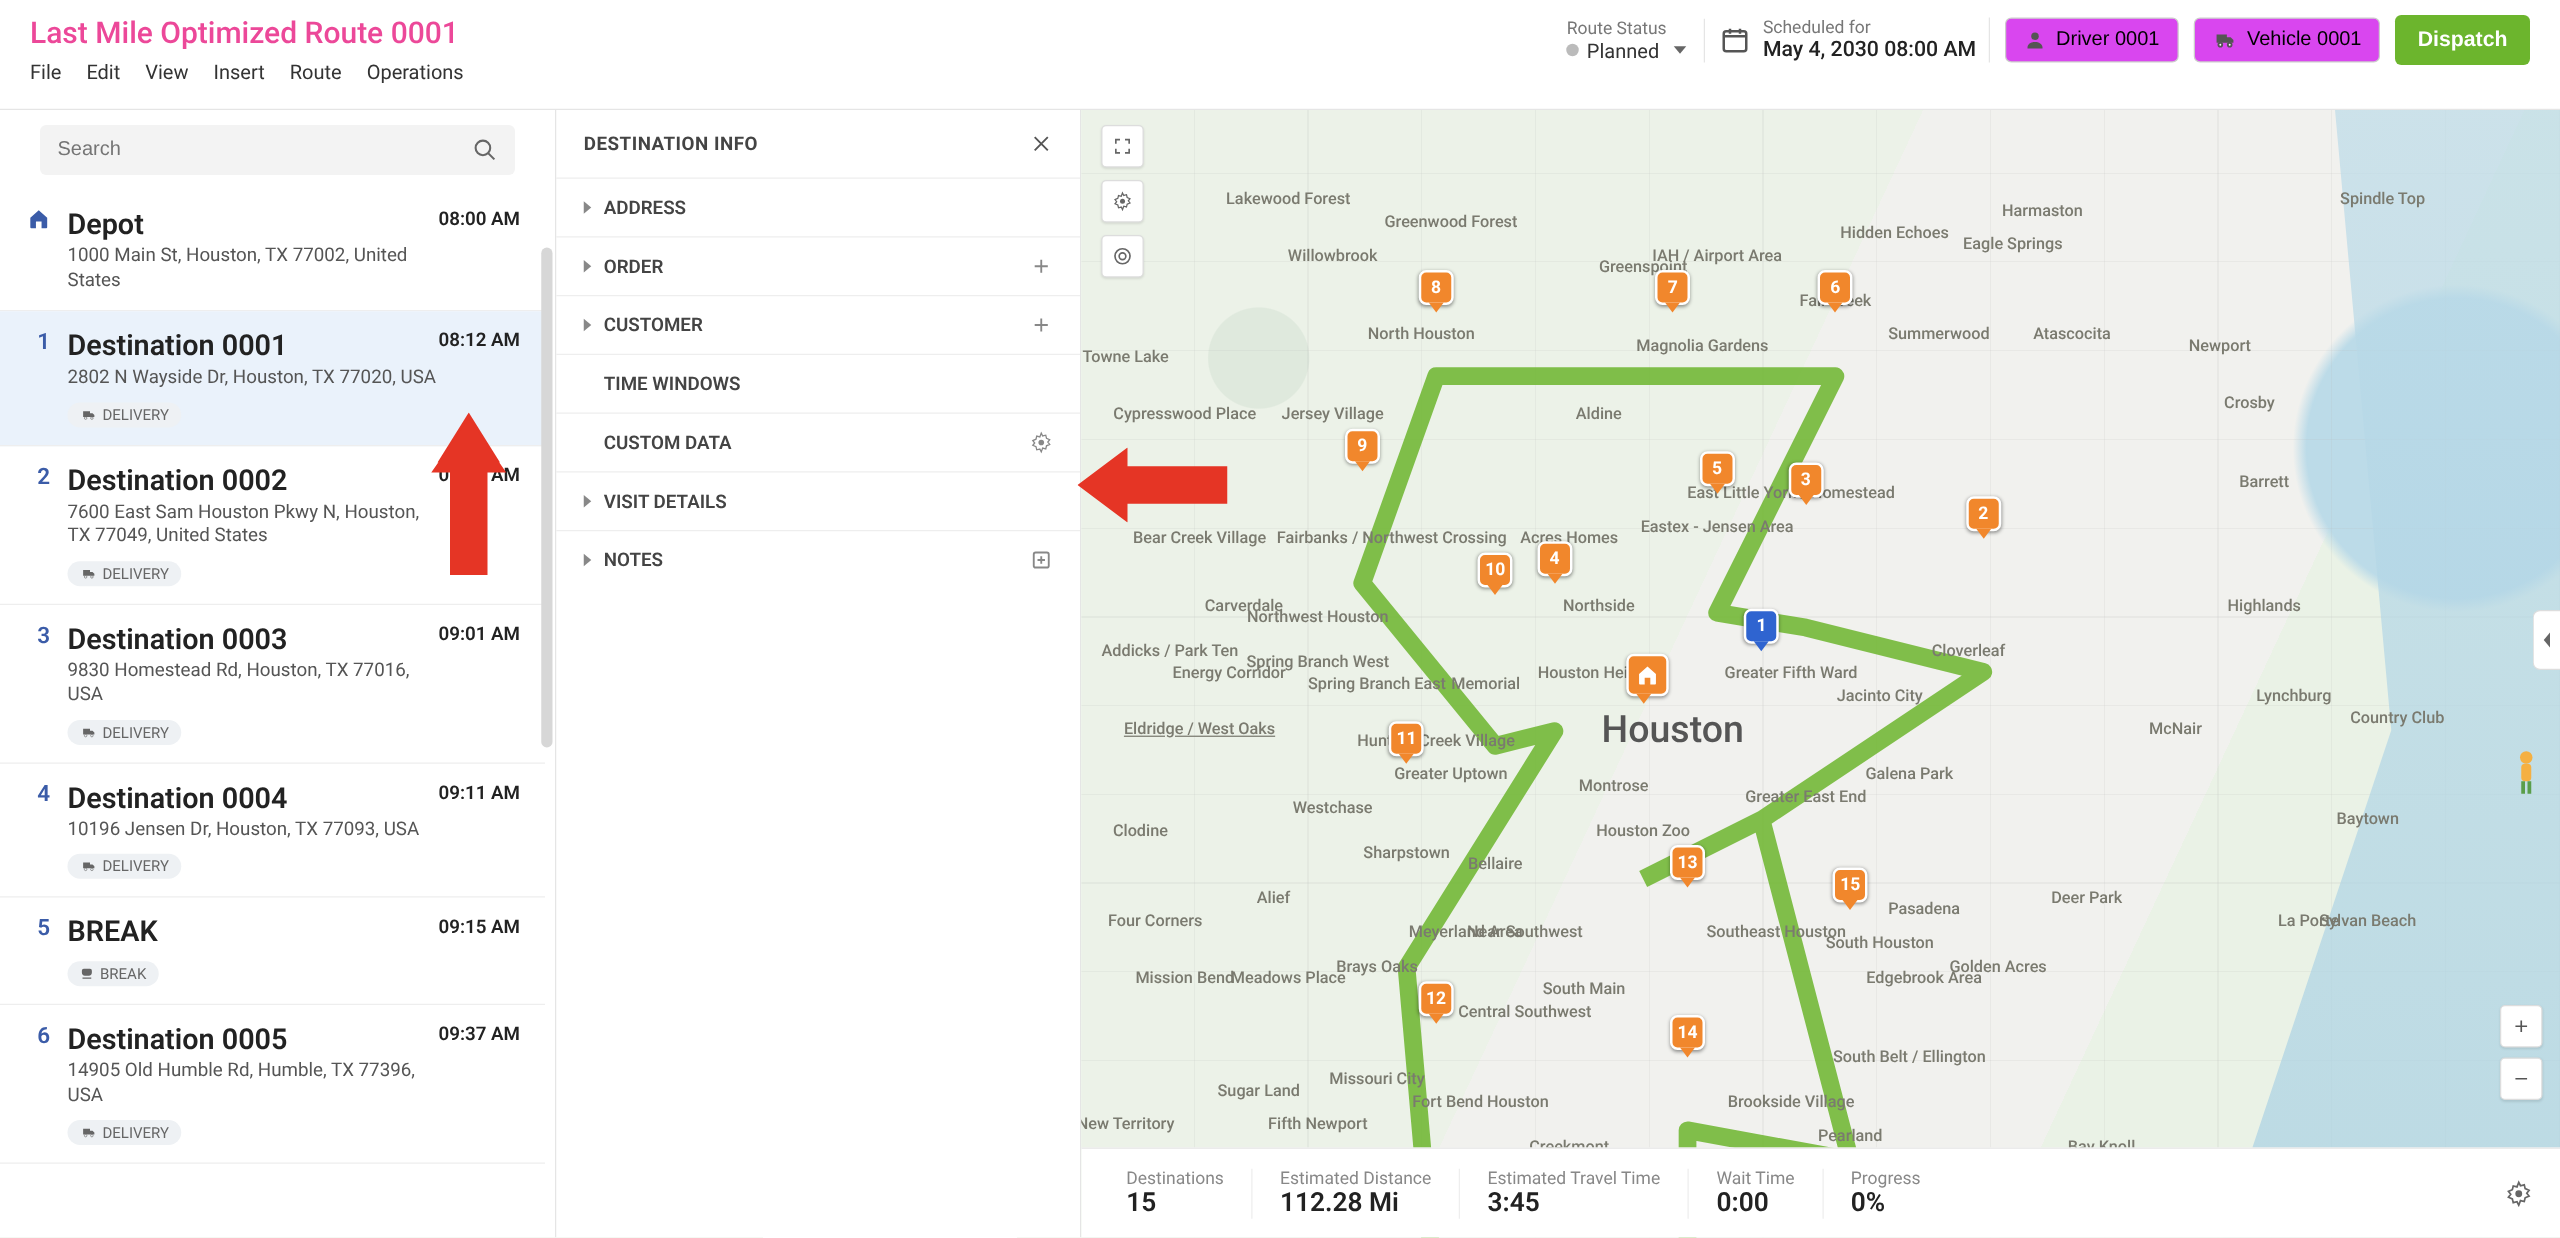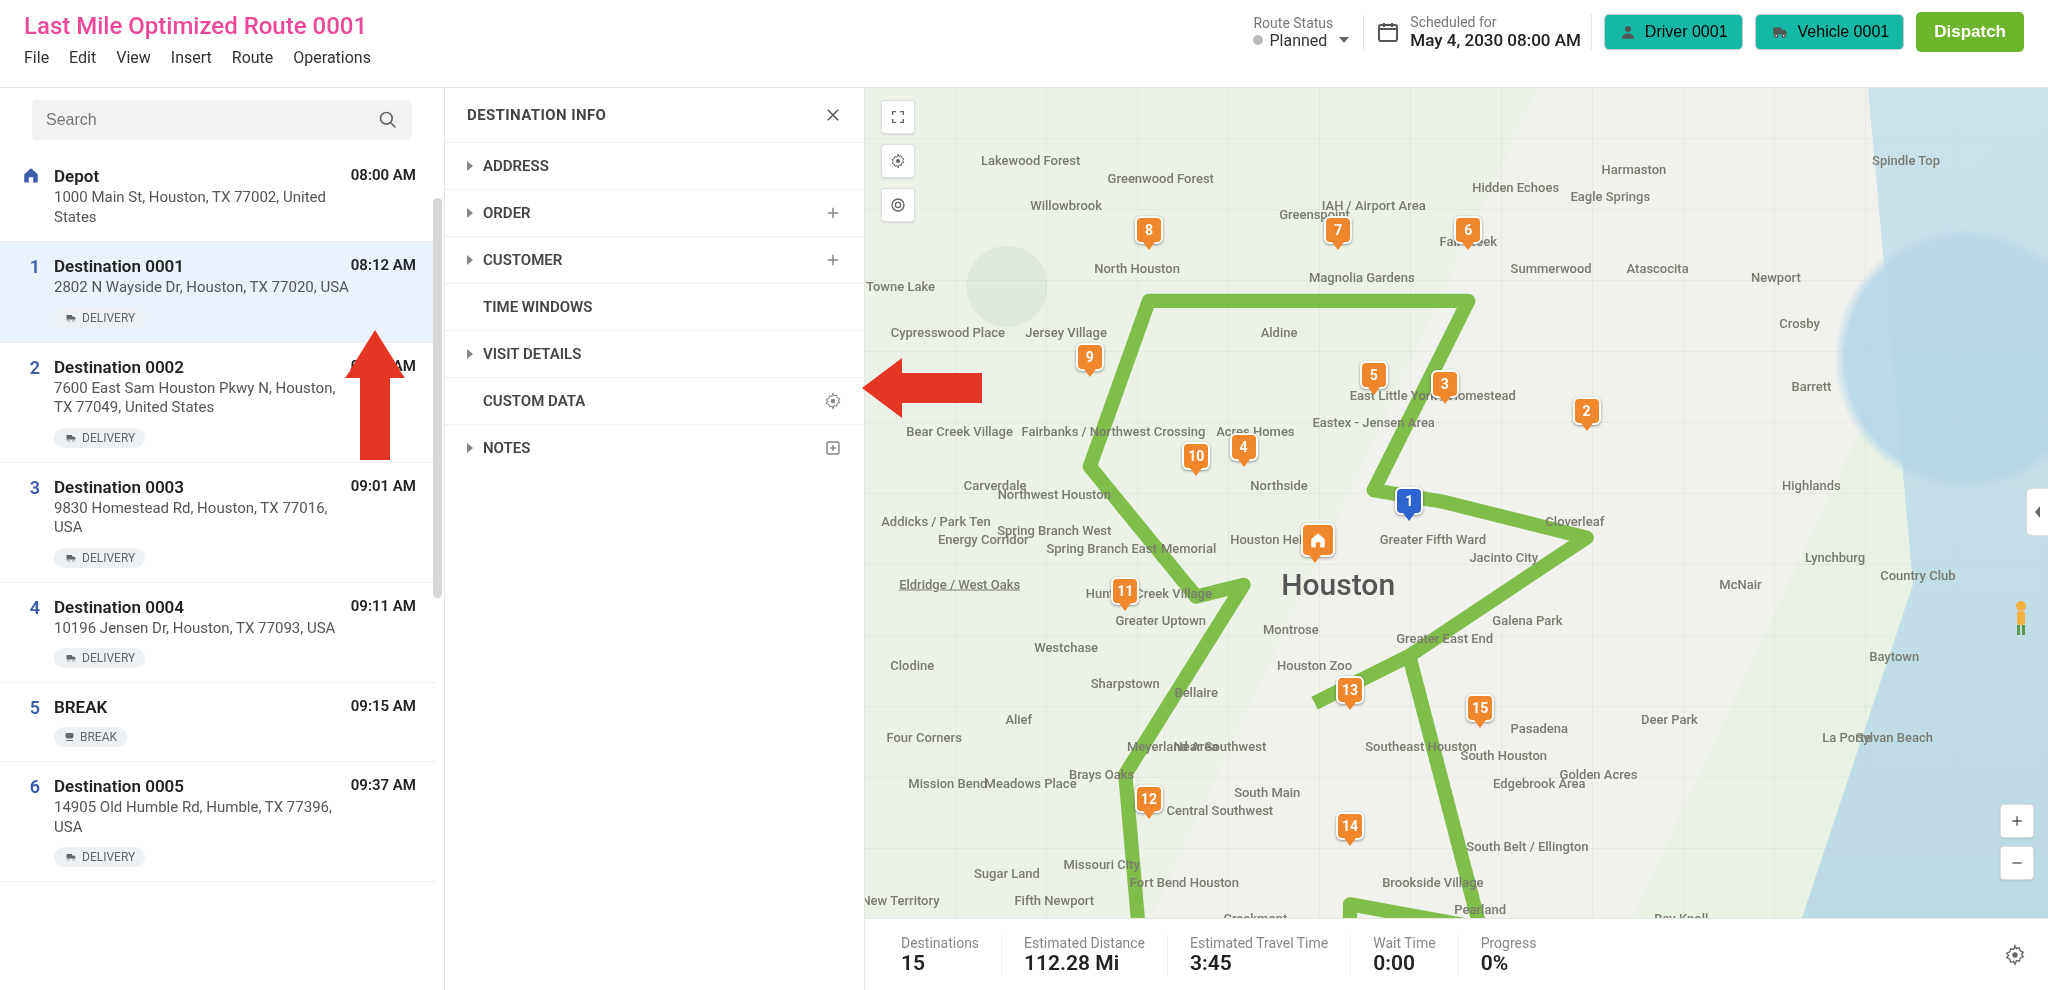--- a/index.html
+++ b/index.html
@@ -14,35 +14,35 @@
 .header-right { display: flex; align-items: center; gap: 12px; }
 .status-block { display: flex; flex-direction: column; align-items: flex-start; padding-right: 14px; border-right: 1px solid #e5e5e5; }
 .status-label { font-size: 14px; color: #777; }
 .status-value { display: flex; align-items: center; gap: 6px; font-size: 16px; color: #333; }
 .status-dot { width: 10px; height: 10px; border-radius: 50%; background: #bbb; display: inline-block; }
 .chev-down { display: inline-block; width: 0; height: 0; border-left: 5px solid transparent; border-right: 5px solid transparent; border-top: 6px solid #666; margin-left: 6px; }
 .sched-block { display: flex; align-items: center; gap: 10px; padding-right: 10px; border-right: 1px solid #e5e5e5; }
 .sched-text { display: flex; flex-direction: column; }
 .sched-label { font-size: 14px; color: #777; }
 .sched-value { font-size: 17px; color: #222; font-weight: 500; }
-.pill-btn { display: flex; align-items: center; gap: 8px; border: 1px solid #ccc; border-radius: 5px; padding: 8px 14px; font-size: 16px; background: #14b8a6; cursor: pointer; }
+.pill-btn { display: flex; align-items: center; gap: 8px; border: 1px solid #ccc; border-radius: 5px; padding: 8px 14px; font-size: 16px; background: #d946ef; cursor: pointer; }
 .dispatch-btn { background: #6cb52d; color: #fff; border: none; border-radius: 5px; padding: 10px 18px; font-size: 17px; font-weight: 600; cursor: pointer; }
 
 
 .main { display: flex; height: 902px; }
 .sidebar { width: 445px; border-right: 1px solid #e5e5e5; display: flex; flex-direction: column; position: relative; }
 .search-wrap { padding: 12px 32px; }
 .search-box { display: flex; align-items: center; background: #f3f3f3; border-radius: 5px; padding: 10px 14px; }
 .search-box input { border: none; background: transparent; outline: none; flex: 1; font-size: 16px; color: #555; }
 .stops { flex: 1; overflow-y: auto; padding-right: 8px; }
 .stop { display: flex; border-bottom: 1px solid #eee; padding: 14px 4px 14px 20px; position: relative; }
 .stop.selected { background: #eaf2fb; }
 .stop-idx { width: 24px; text-align: right; font-size: 18px; font-weight: 600; color: #3b5ca8; padding-right: 4px; }
 .stop-body { flex: 1; padding-left: 10px; }
-.stop-title { font-size: 17px; font-weight: 600; color: #222; }
+.stop-title { font-size: 23px; font-weight: 600; color: #222; }
 .stop-addr { font-size: 15px; color: #555; margin-top: 2px; line-height: 1.3; }
 .stop-tag { display: inline-flex; align-items: center; gap: 4px; font-size: 12px; color: #666; background: #eef1f4; border-radius: 12px; padding: 3px 10px; margin-top: 10px; }
 .stop-time { font-size: 15px; font-weight: 600; color: #222; padding-right: 16px; white-space: nowrap; }
 .sidebar-scroll-hint { position: absolute; right: 2px; top: 110px; width: 9px; height: 400px; background: #d7d7d7; border-radius: 5px; }
 
 
 .info-panel { width: 420px; border-right: 1px solid #e5e5e5; display: flex; flex-direction: column; position: relative; }
 .info-header { display: flex; justify-content: space-between; align-items: center; padding: 18px 22px; font-size: 15px; font-weight: 700; color: #444; letter-spacing: .4px; }
 .info-row { display: flex; justify-content: space-between; align-items: center; padding: 14px 22px; border-top: 1px solid #eee; color: #444; font-size: 15px; font-weight: 600; cursor: pointer; }
 .info-row .lbl { display: flex; align-items: center; gap: 10px; }
@@ -284,34 +284,34 @@
           </span>
         </div>
         <div class="info-row">
           <span class="lbl">
             <span style="width:6px;display:inline-block"></span>
             <span>TIME WINDOWS</span>
           </span>
         </div>
         <div class="info-row">
           <span class="lbl">
-            <span class="chev-r"></span>
-            <span>VISIT DETAILS</span>
-          </span>
-        </div>
-        <div class="info-row">
-          <span class="lbl">
             <span style="width:6px;display:inline-block"></span>
             <span>CUSTOM DATA</span>
           </span>
           <span class="icon">
             <svg width="18" height="18" viewBox="0 0 24 24" fill="#888">
               <circle cx="12" cy="12" r="3"></circle>
               <path d="M12 2l1.5 3 3.3-.8.8 3.3L21 9l-2 2.5 2 2.5-3.4 1.5-.8 3.3-3.3-.8L12 22l-1.5-3-3.3.8-.8-3.3L3 15l2-2.5L3 10l3.4-1.5.8-3.3 3.3.8z" fill="none" stroke="#888" stroke-width="1.4"></path>
             </svg>
+          </span>
+        </div>
+        <div class="info-row">
+          <span class="lbl">
+            <span class="chev-r"></span>
+            <span>VISIT DETAILS</span>
           </span>
         </div>
         <div class="info-row">
           <span class="lbl">
             <span class="chev-r"></span>
             <span>NOTES</span>
           </span>
           <span class="icon">
             <svg width="18" height="18" viewBox="0 0 24 24" fill="none" stroke="#888" stroke-width="2">
               <rect x="4" y="4" width="16" height="16" rx="2"></rect>

